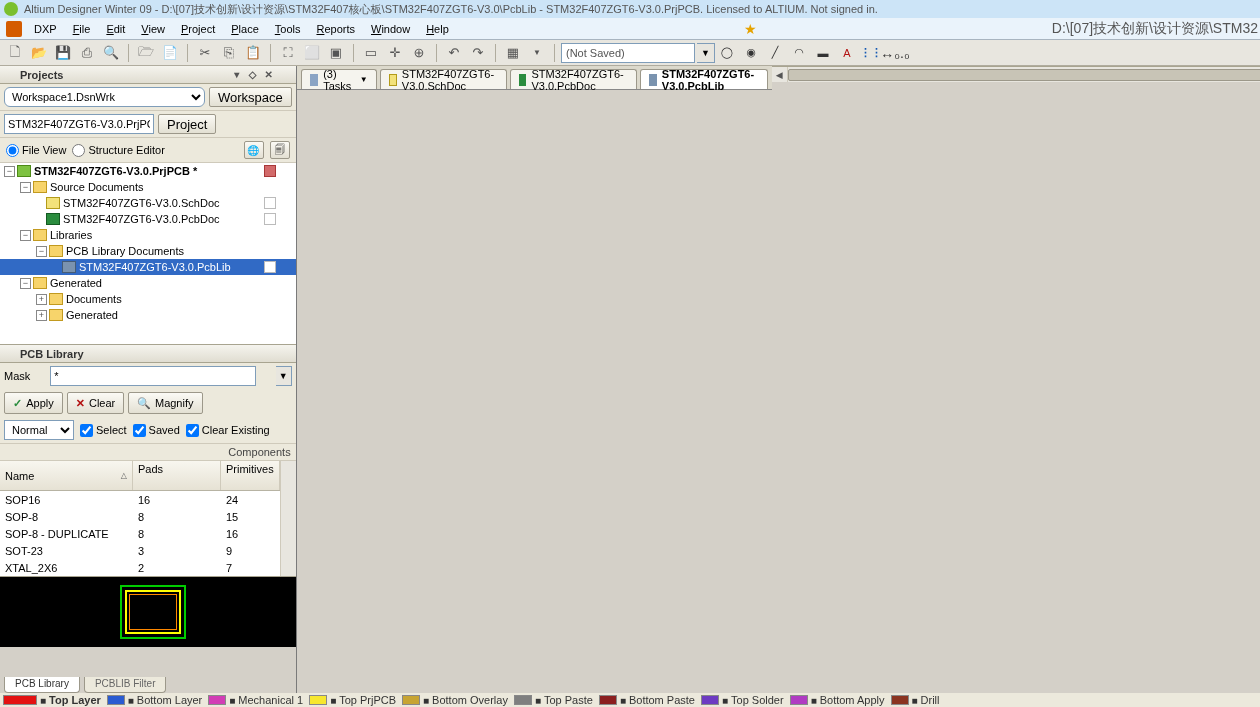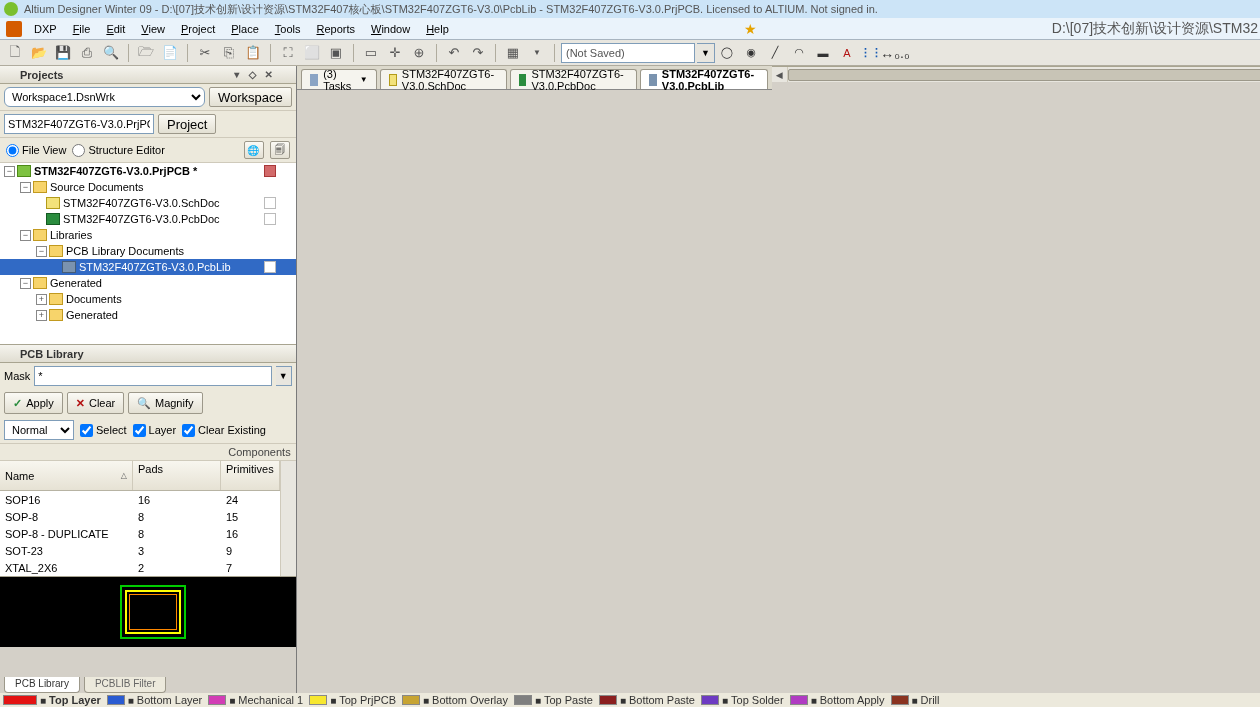--- a/index.html
+++ b/index.html
@@ -58,21 +58,21 @@
 .ficon.sch { background:#f3e27a; border:1px solid #b39b1a; }
 .ficon.pcb { background:#2a8c3e; border:1px solid #145a22; }
 .ficon.lib { background:#7a93af; border:1px solid #455c76; }
 .righticon { margin-left:auto; width:12px; height:12px; border:1px solid #bbb; }
 .righticon.mod { background:#d26a6a; border-color:#a83737; }
 .tnode.sel { background:#316ac5; color:#fff; }
 .tnode .lbl.bold { font-weight:bold; }
 
 
 .pcblib { display:flex; flex-direction:column; flex:1; min-height:0; }
-.mask-row { display:flex; align-items:center; gap:4px; padding:3px 4px; background:#ece9dc; }
+.mask-row { display:flex; align-items:center; gap:20px; padding:3px 4px; background:#ece9dc; }
 .mask-row input { flex:1; }
 .mask-dd { width:16px; height:20px; border:1px solid #7f9db9; border-left:none; background:#e8e6df; display:flex; align-items:center; justify-content:center; font-size:9px; }
 
 .btn-row { display:flex; gap:4px; padding:3px 4px; background:#ece9dc; }
 .act-btn { height:22px; padding:0 8px; background:linear-gradient(#fbfaf5,#e3e0d3); border:1px solid #9c988a; border-radius:2px; display:flex; align-items:center; gap:4px; }
 .act-btn .i { font-size:11px; }
 .i.green { color:#2a8c3e; font-weight:bold; }
 .i.red { color:#b31212; font-weight:bold; }
 .i.mag { color:#555; }
 
@@ -325,21 +325,21 @@
           </button>
       </div>
       <div class="chk-row">
         <select><option>Normal</option></select>
         <label>
             <input type="checkbox" checked="" style=""> 
             <span>Select</span>
           </label>
         <label>
             <input type="checkbox" checked="" style=""> 
-            <span>Layer</span>
+            <span>Saved</span>
           </label>
         <label>
             <input type="checkbox" checked="" style=""> 
             <span>Clear Existing</span>
           </label>
       </div>
       <div class="comp-head">Components</div>
       <div class="comp-grid" style="display:flex">
         <div style="flex:1">
           <div class="chead">

